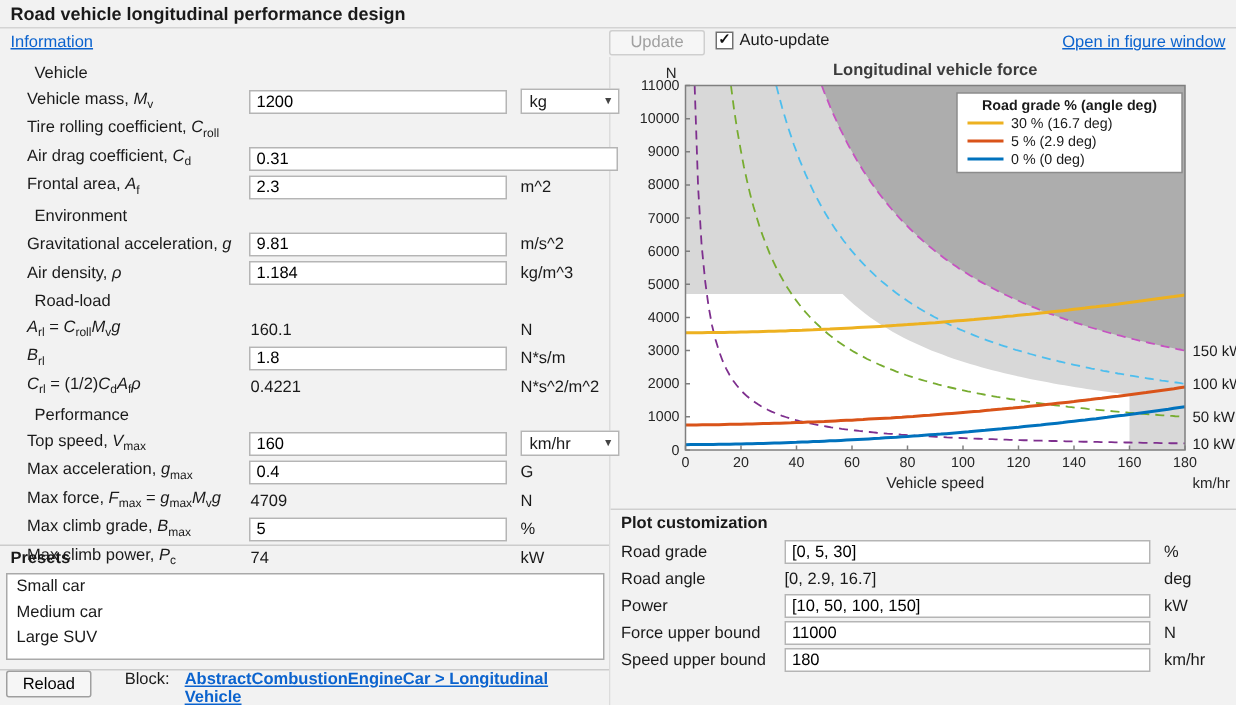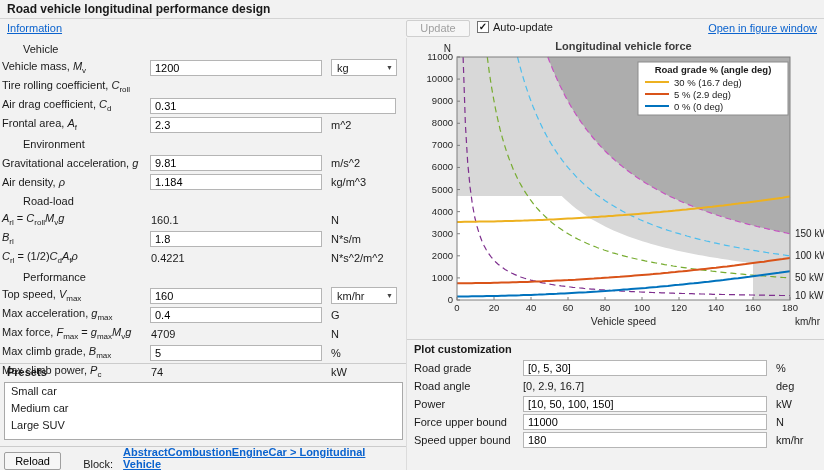--- a/index.html
+++ b/index.html
@@ -10,33 +10,33 @@
   .toolbar{position:absolute;top:19px;left:0;right:0;height:19px}
   #information-link{position:absolute;left:7px;top:3px}
   #update-button{position:absolute;left:406px;top:1px;width:64px;height:17px;background:#f6f6f6;border:1px solid #cfcfcf;border-radius:2px;color:#a0a0a0;font-family:inherit;font-size:11px;line-height:13px}
   .auto-update{position:absolute;left:477px;top:2px;display:flex;align-items:center;gap:4px}
   .checkbox{width:12px;height:12px;border:1px solid #707070;background:#fff;display:inline-flex;align-items:center;justify-content:center;cursor:pointer}
   .check{font-size:10px;font-weight:700;color:#111;line-height:1}
   #open-figure-link{position:absolute;right:7px;top:3px}
   .left-panel{position:absolute;top:38px;left:0;width:407px;bottom:0;border-right:1px solid #dcdcdc}
   #param-rows{position:absolute;top:1px;left:0;right:0}
   .section-row{height:19px;display:flex;align-items:center;padding-left:23px;font-weight:400}
-  .param-row{display:grid;grid-template-columns:143px 176px 1fr;align-items:center;height:19px;padding-left:2px;column-gap:5px}
+  .param-row{display:grid;grid-template-columns:143px 176px 1fr;align-items:center;height:19px;padding-left:18px;column-gap:5px}
   .param-label{white-space:nowrap}
   .param-label sub,.pc-label sub{font-size:8px}
   .param-input{height:16px;border:1px solid #b5b5b5;background:#fff;font-family:inherit;font-size:11px;padding:0 4px;width:172px}
   .param-input.wide{grid-column:2/4;width:246px}
   .param-value{padding-left:1px}
   .combo{width:66px;height:17px;border:1px solid #b5b5b5;background:#fff;display:flex;align-items:center;justify-content:space-between;padding:0 3px 0 5px;cursor:pointer}
   .combo-arrow{font-size:7px;color:#444}
   .presets-sep{position:absolute;top:325px;left:0;right:0;border-top:1px solid #cccccc}
   .presets-title{position:absolute;top:328px;left:7px;font-weight:700}
   .presets-list{position:absolute;top:344px;left:4px;width:399px;height:58px;background:#fff;border:1px solid #a9a9a9;overflow:hidden}
   .preset-item{height:17px;line-height:17px;padding-left:6px;cursor:pointer}
-  .footer{position:absolute;bottom:0;left:0;right:0;height:24px;border-top:1px solid #cccccc;display:flex;align-items:flex-end;padding:0 4px;gap:10px}
+  .footer{position:absolute;bottom:0;left:0;right:0;height:24px;border-top:1px solid #cccccc;display:flex;align-items:flex-start;padding:0 4px;gap:10px}
   .reload-btn{width:58px;height:18px;background:#f6f6f6;border:1px solid #9f9f9f;border-radius:2px;font-family:inherit;font-size:11px;cursor:pointer}
   .block-label{font-weight:400;margin-left:12px}
   .block-link{font-weight:700}
   #chart-svg{position:absolute;left:407px;top:38px}
   .plot-custom{position:absolute;left:407px;top:339px;right:0;bottom:0;border-top:1px solid #cfcfcf;background:#f2f2f2}
   .pc-title{position:absolute;top:3px;left:7px;font-weight:700}
   #pc-rows{position:absolute;top:19px;left:0;right:0}
   .pc-row{display:grid;grid-template-columns:104px 248px 1fr;align-items:center;height:18px;padding-left:7px;column-gap:5px}
   .pc-input{height:16px;border:1px solid #b5b5b5;background:#fff;font-family:inherit;font-size:11px;padding:0 4px;width:244px}
 </style>

